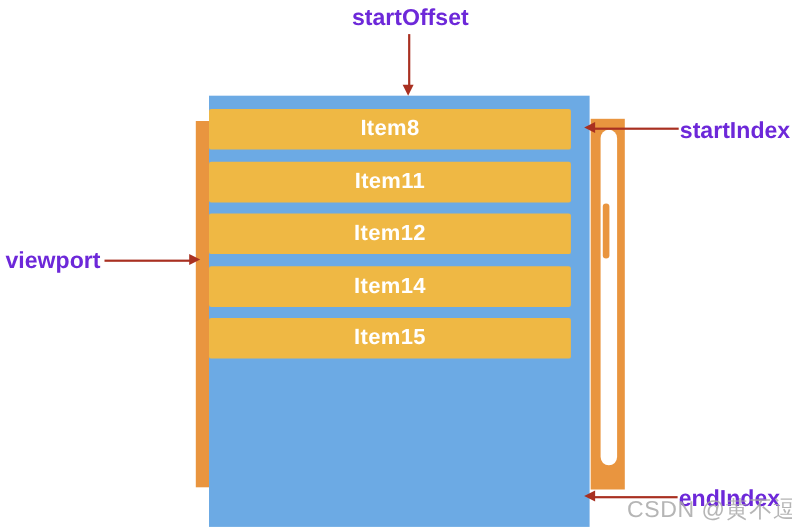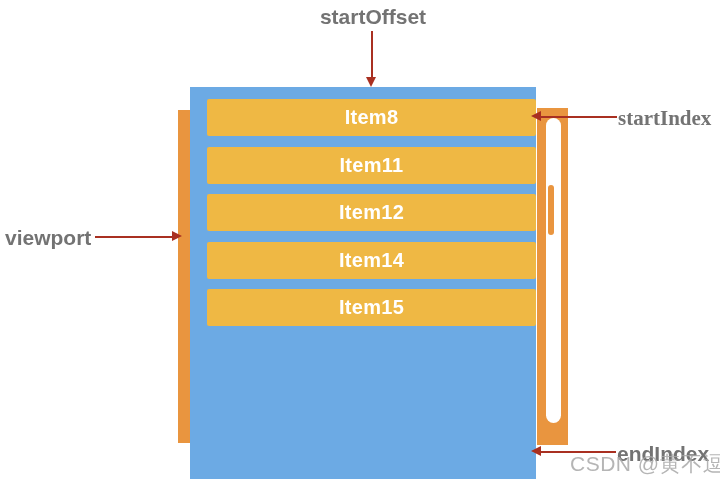--- a/index.html
+++ b/index.html
@@ -21,35 +21,35 @@
     background:#ffffff;border-radius:8px;
   }
   .scrollbar-thumb{
     position:absolute;left:2px;top:67px;width:6px;height:50px;
     background:#E9953F;border-radius:3px;
   }
   
   .viewport-box{
     position:absolute;left:190px;top:87px;width:346px;height:392px;
     background:#6CAAE4;box-sizing:border-box;
-    display:flex;flex-direction:column;align-items:flex-end;
+    display:flex;flex-direction:column;align-items:flex-start;
     padding-top:12px;gap:10.5px;
   }
   .list-item{
     width:329px;height:37px;flex:0 0 37px;background:#EFB844;border-radius:2px;
     display:flex;align-items:center;justify-content:center;
     color:#ffffff;font-weight:bold;font-size:20px;letter-spacing:.3px;
   }
   
   .anno{
-    position:absolute;color:#737373;font-weight:bold;font-size:21px;
+    position:absolute;color:#6d28d9;font-weight:bold;font-size:21px;
     white-space:nowrap;line-height:1;
   }
   .lbl-start-offset{left:373px;top:6px;transform:translateX(-50%);}
-  .lbl-start-index{left:618px;top:108px;font-family:Liberation Serif, serif;}
+  .lbl-start-index{left:618px;top:108px;}
   .lbl-viewport{left:5px;top:227px;}
   .lbl-end-index{left:617px;top:443px;text-align:right;}
   
   .arrow-line-h{position:absolute;height:2px;background:#A93021;}
   .arrow-line-v{position:absolute;width:2px;background:#A93021;}
   .tri{position:absolute;width:0;height:0;}
   .tri-left{border-top:5.5px solid transparent;border-bottom:5.5px solid transparent;border-right:10px solid #A93021;}
   .tri-right{border-top:5.5px solid transparent;border-bottom:5.5px solid transparent;border-left:10px solid #A93021;}
   .tri-down{border-left:5.5px solid transparent;border-right:5.5px solid transparent;border-top:10px solid #A93021;}
   .a-offset-line{left:371px;top:31px;height:47px;}

